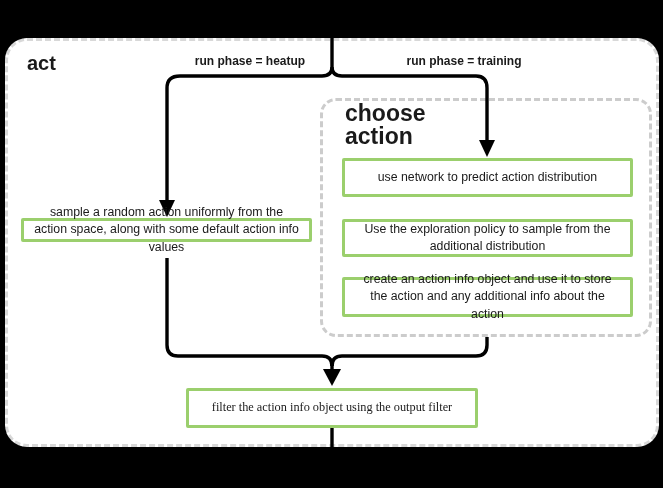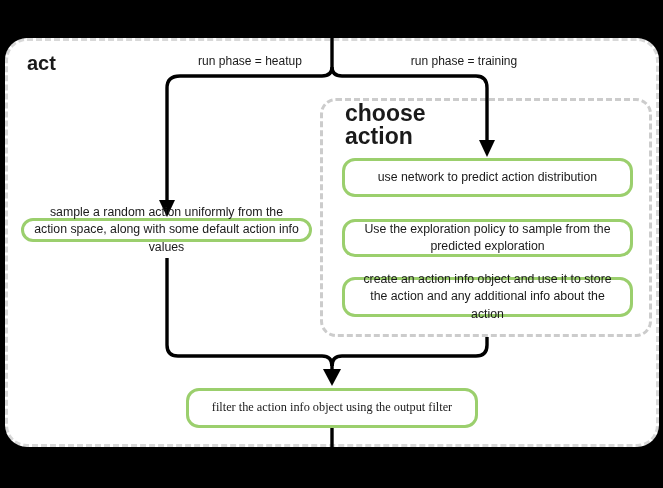--- a/index.html
+++ b/index.html
@@ -28,40 +28,40 @@
   }
   .connector-layer{position:absolute;left:0;top:0;width:663px;height:488px;pointer-events:none;}
   .connector-layer path{fill:none;stroke:var(--line);stroke-width:3.4px;}
   .connector-layer polygon{fill:var(--line);stroke:none;}
   .act-title{
     position:absolute;left:27px;top:52px;
     font-size:20px;font-weight:bold;color:var(--text);
   }
   .branch-label{
     position:absolute;top:54px;transform:translateX(-50%);
-    font-size:12px;font-weight:normal;color:var(--text);white-space:nowrap;text-align:center;
+    font-size:12px;font-weight:bold;color:var(--text);white-space:nowrap;text-align:center;
   }
   .branch-label.heatup{left:250px;}
   .branch-label.training{left:416px;margin-left:48px;}
   .group{
     position:absolute;left:320px;top:98px;width:332px;height:239px;
     box-sizing:border-box;
     border:3px dashed var(--group-border);
     border-radius:16px;
     background:transparent;
   }
   .group-title{
     position:absolute;left:345px;top:102px;width:100px;
     font-size:23px;font-weight:bold;line-height:23px;color:var(--text);
   }
   .node{
     position:absolute;box-sizing:border-box;
     background:#ffffff;
     border:3px solid var(--node-border);
-    border-radius:13px;
+    border-radius:2px;
     display:flex;align-items:center;justify-content:center;
     text-align:center;
     font-size:12.3px;line-height:1.4;color:var(--text);
     padding:2px 10px;
   }
   .node.sample{left:21px;top:218px;width:291px;height:24px;}
   .node.network{left:342px;top:158px;width:291px;height:39px;}
   .node.exploration{left:342px;top:219px;width:291px;height:38px;}
   .node.createinfo{left:342px;top:277px;width:291px;height:40px;}
   .node.filter{left:186px;top:388px;width:292px;height:40px;font-family:Liberation Serif, serif;}
@@ -90,17 +90,17 @@
 
   <div class="act-title">act</div>
 
   <div class="branch-label heatup">run phase = heatup</div>
   <div class="branch-label training">run phase = training</div>
 
   <div class="group-title">choose action</div>
 
   <div class="node sample">sample a random action uniformly from the action space, along with some default action info values</div>
   <div class="node network">use network to predict action distribution</div>
-  <div class="node exploration">Use the exploration policy to sample from the predicted exploration</div>
+  <div class="node exploration">Use the exploration policy to sample from the additional distribution</div>
   <div class="node createinfo">create an action info object and use it to store the action and any additional info about the action</div>
   <div class="node filter">filter the action info object using the output filter</div>
 
 </div>
 
 </body></html>

